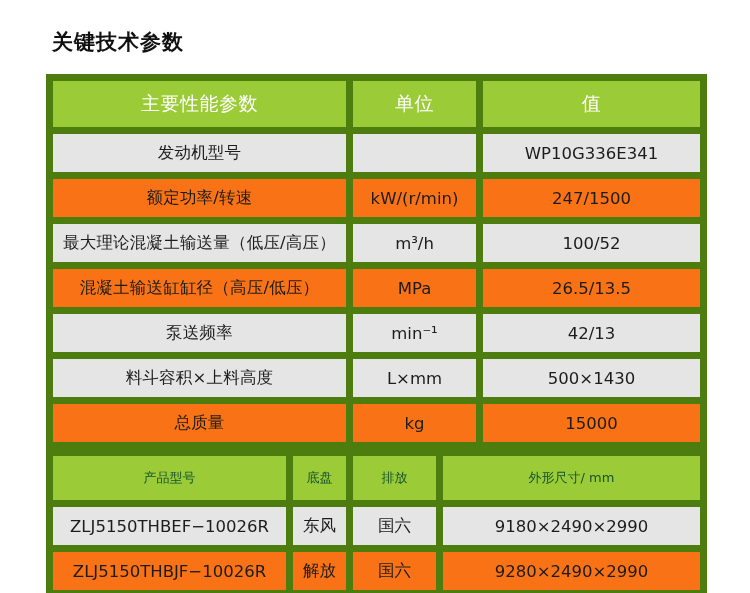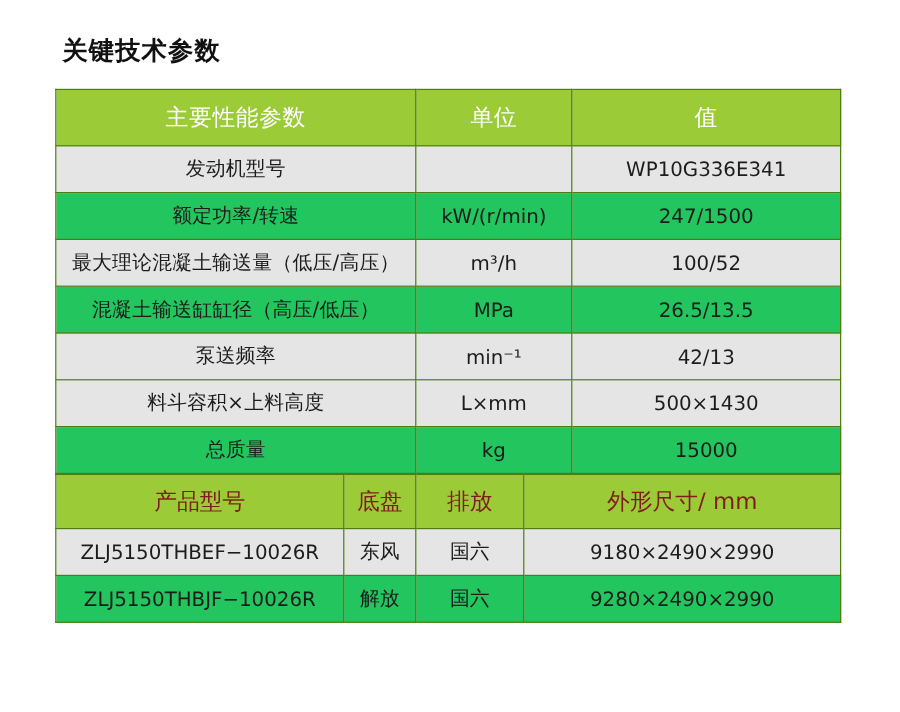--- a/index.html
+++ b/index.html
@@ -28,54 +28,54 @@
     color: #111111;
     margin: 6px 0 18px 6px;
   }
   table.spec {
     border-collapse: collapse;
     width: 654px;
     table-layout: fixed;
     margin: 0;
   }
   table.spec td, table.spec th {
-    border: 1px solid #4d7c0f;
+    border: 7px solid #4d7c0f;
     text-align: center;
     vertical-align: middle;
     font-weight: normal;
     padding: 0;
   }
   .hdr {
     background: #9ccb38;
     color: #ffffff;
     font-weight: bold;
     font-size: 19px;
     height: 46px;
     letter-spacing: 0.5px;
   }
   .row-odd td {
     background: #e5e5e5;
   }
   .row-even td {
-    background: #22c55e;
+    background: #f97316;
   }
   .cell {
     height: 38px;
     font-size: 16.5px;
     color: #1c1c1c;
     padding: 0 4px;
   }
   .cell.name {
     letter-spacing: 0.2px;
   }
   .sub-hdr td {
     background: #9ccb38;
-    color: #7f1d1d;
+    color: #14532d;
     font-weight: bold;
-    font-size: 19px;
+    font-size: 13px;
     height: 44px;
   }
   .model-cell {
     height: 38px;
     font-size: 16.5px;
   }
   .nowrap {
     white-space: nowrap;
   }
 </style>

